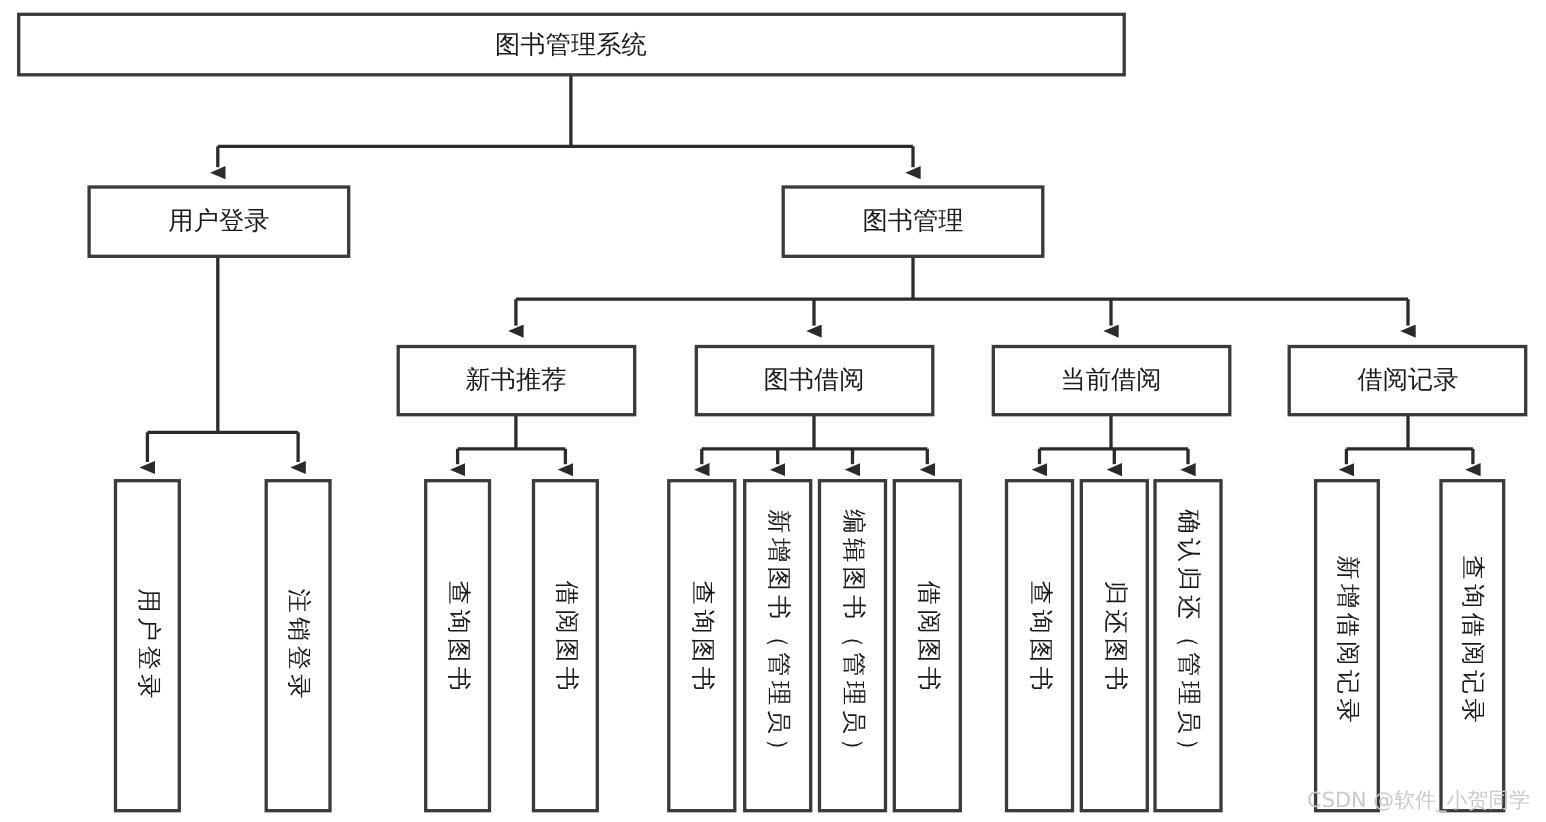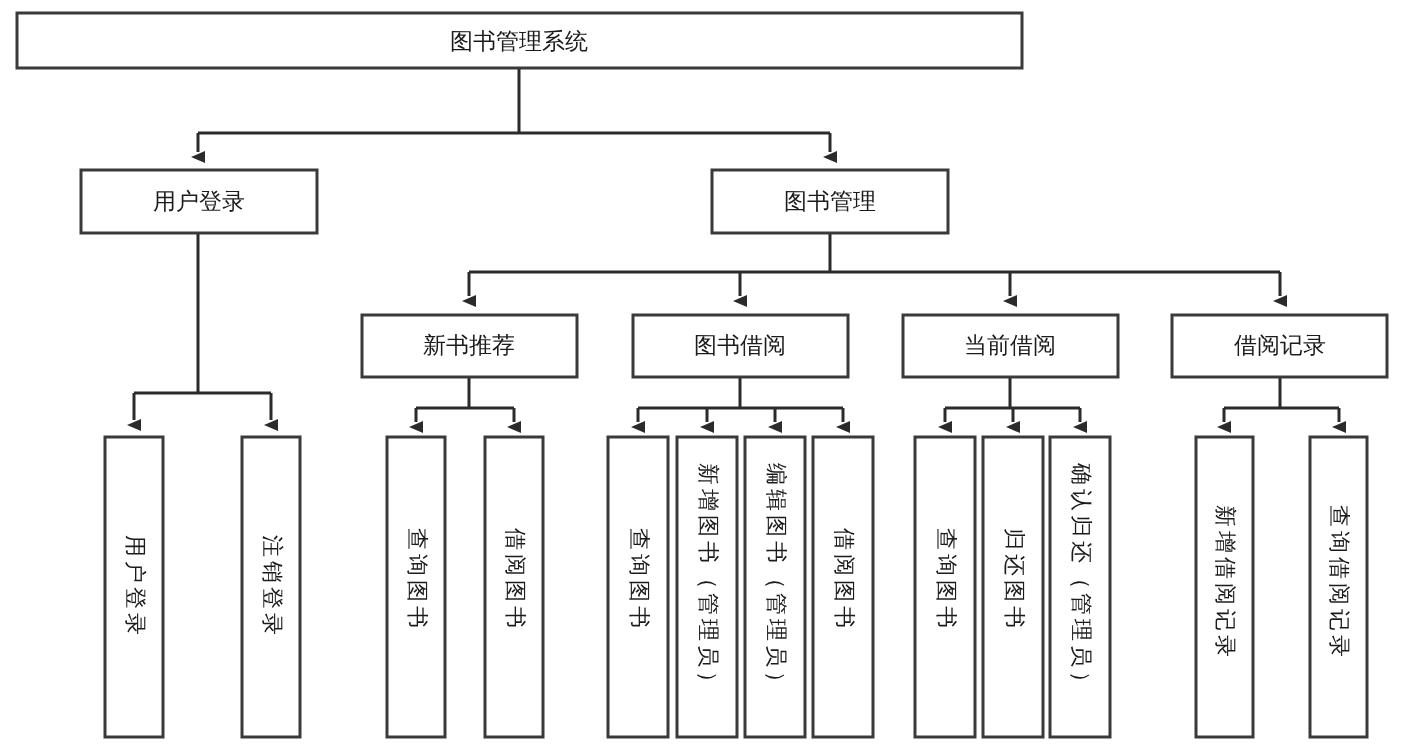--- a/index.html
+++ b/index.html
@@ -170,13 +170,14 @@
     <g>
       <rect class="nodebox" x="1196" y="437" width="57" height="300"></rect>
       <text class="leaf-label" transform="translate(1224,583) rotate(90)">新增借阅记录</text>
     </g>
     <g>
       <rect class="nodebox" x="1310" y="437" width="57" height="300"></rect>
       <text class="leaf-label" transform="translate(1338,583) rotate(90)">查询借阅记录</text>
     </g>
   </svg>
 
+  <div class="watermark">CSDN @软件_小贺同学</div>
 </div>
 
 </body></html>

